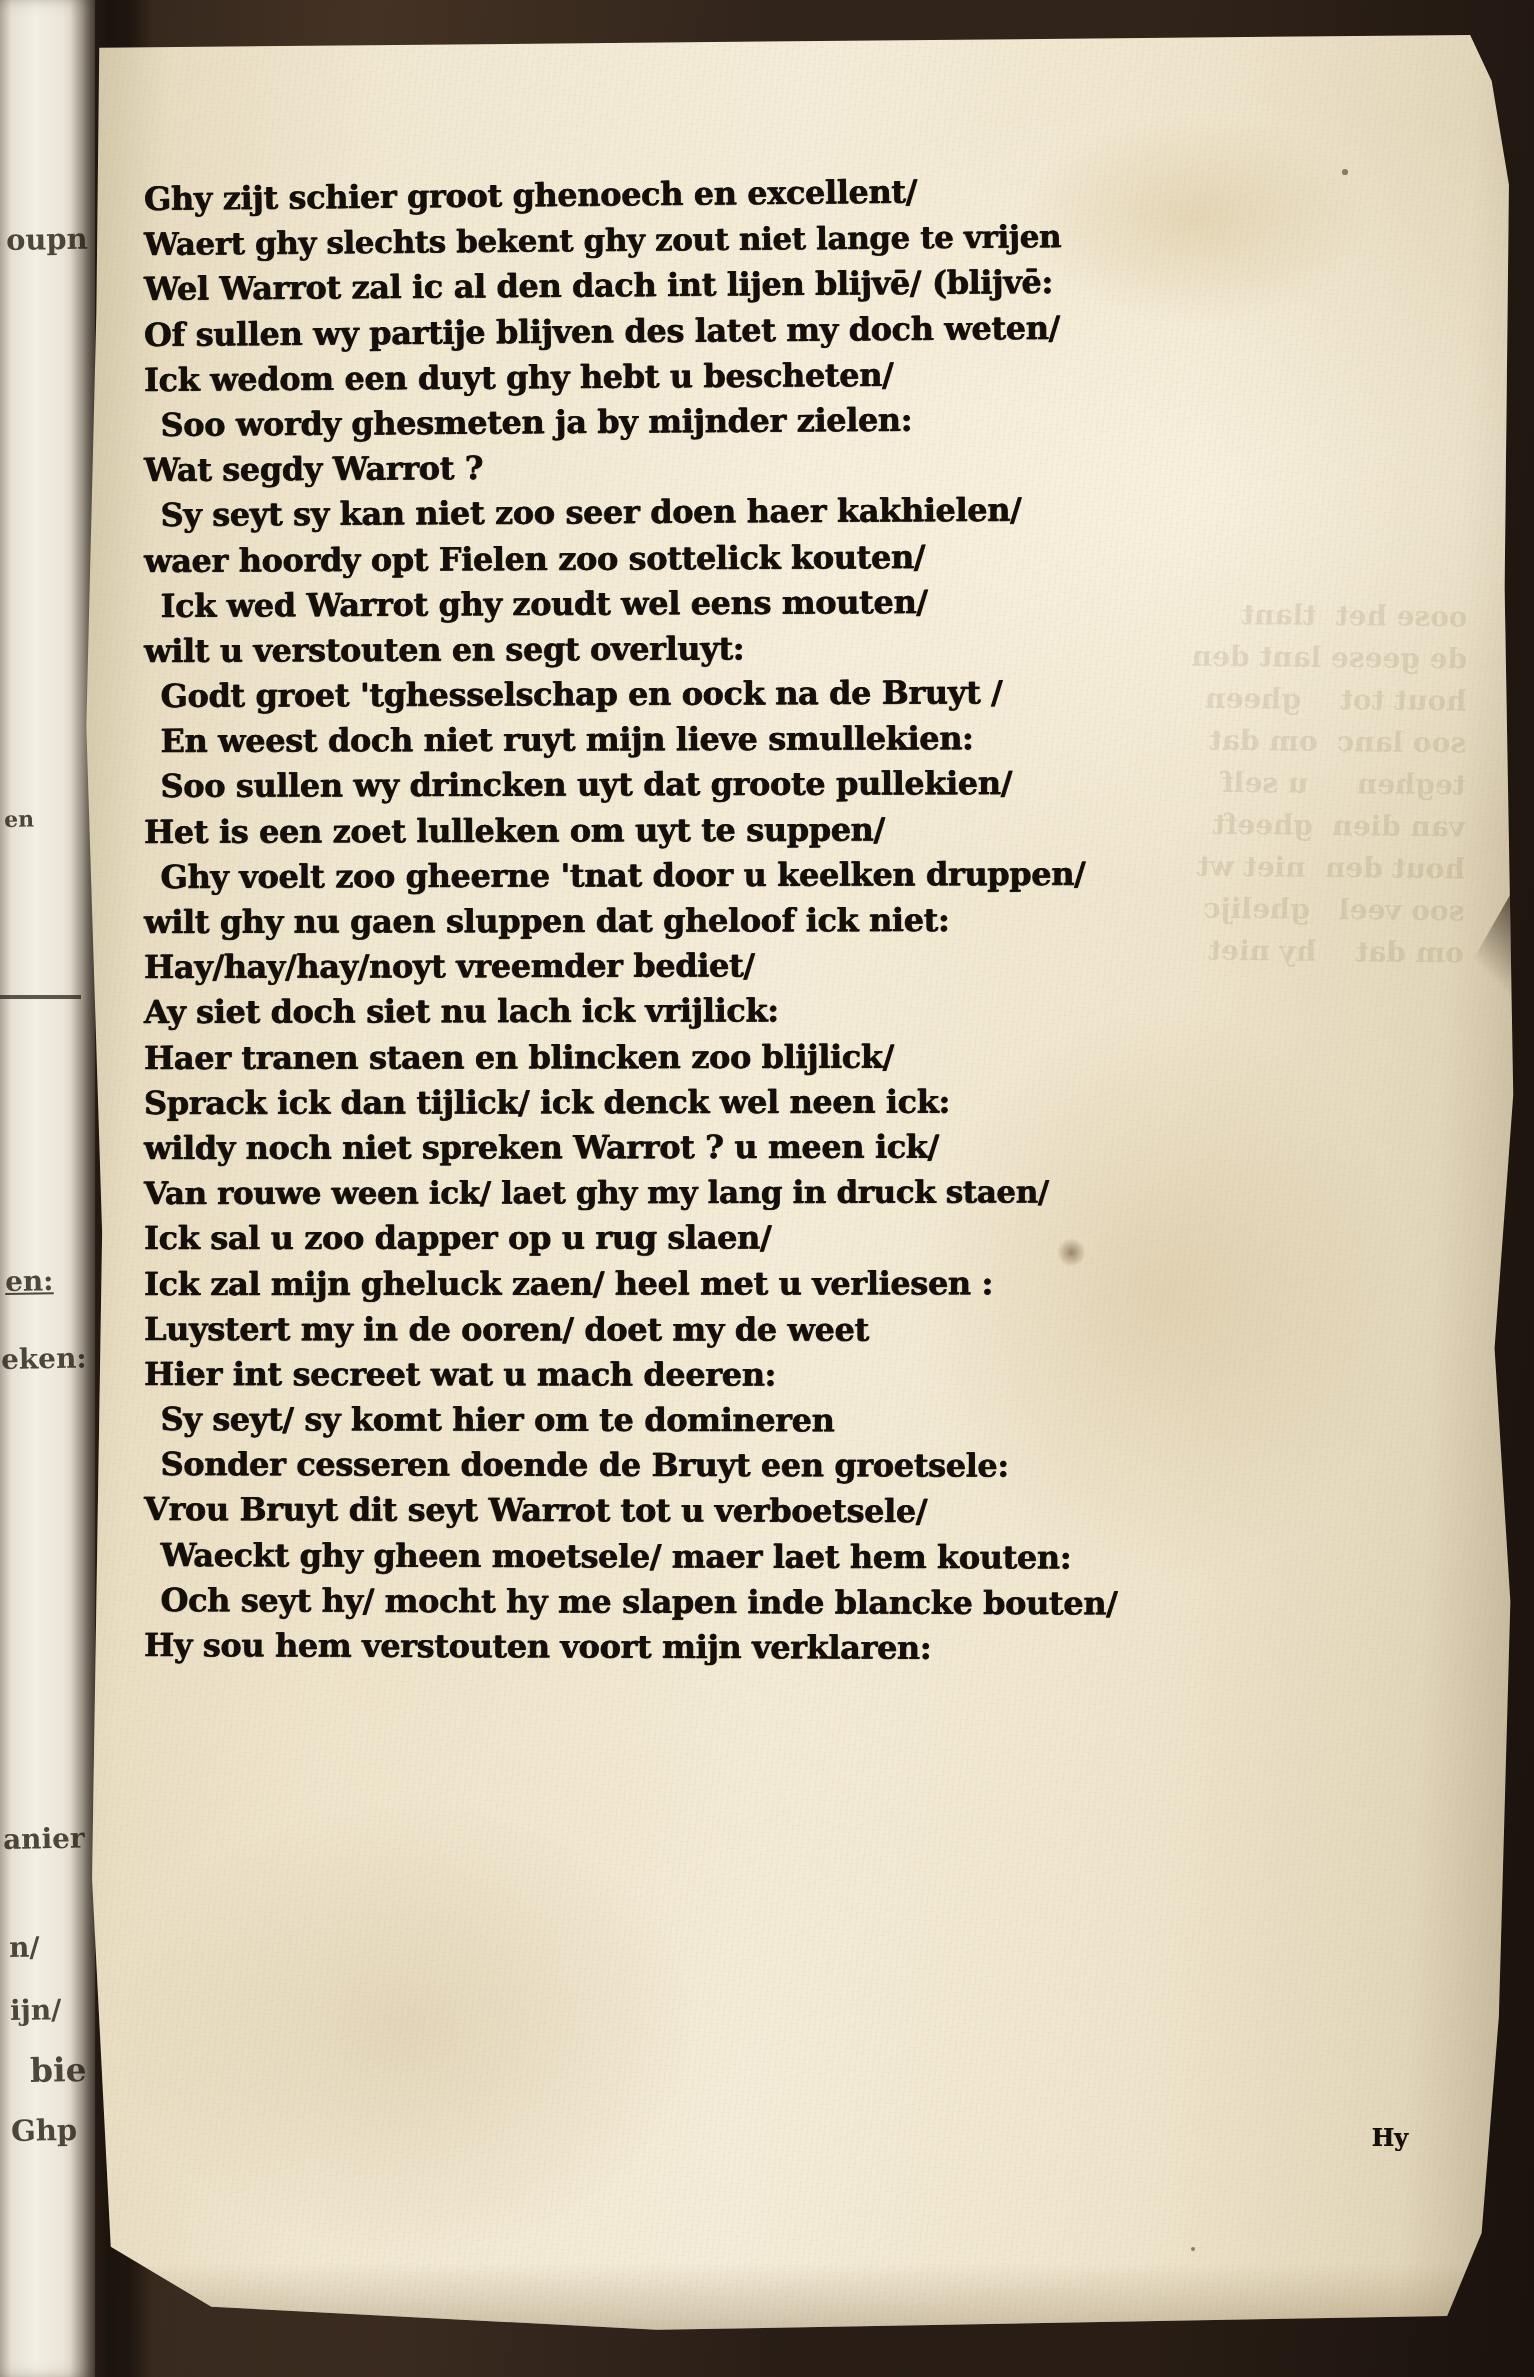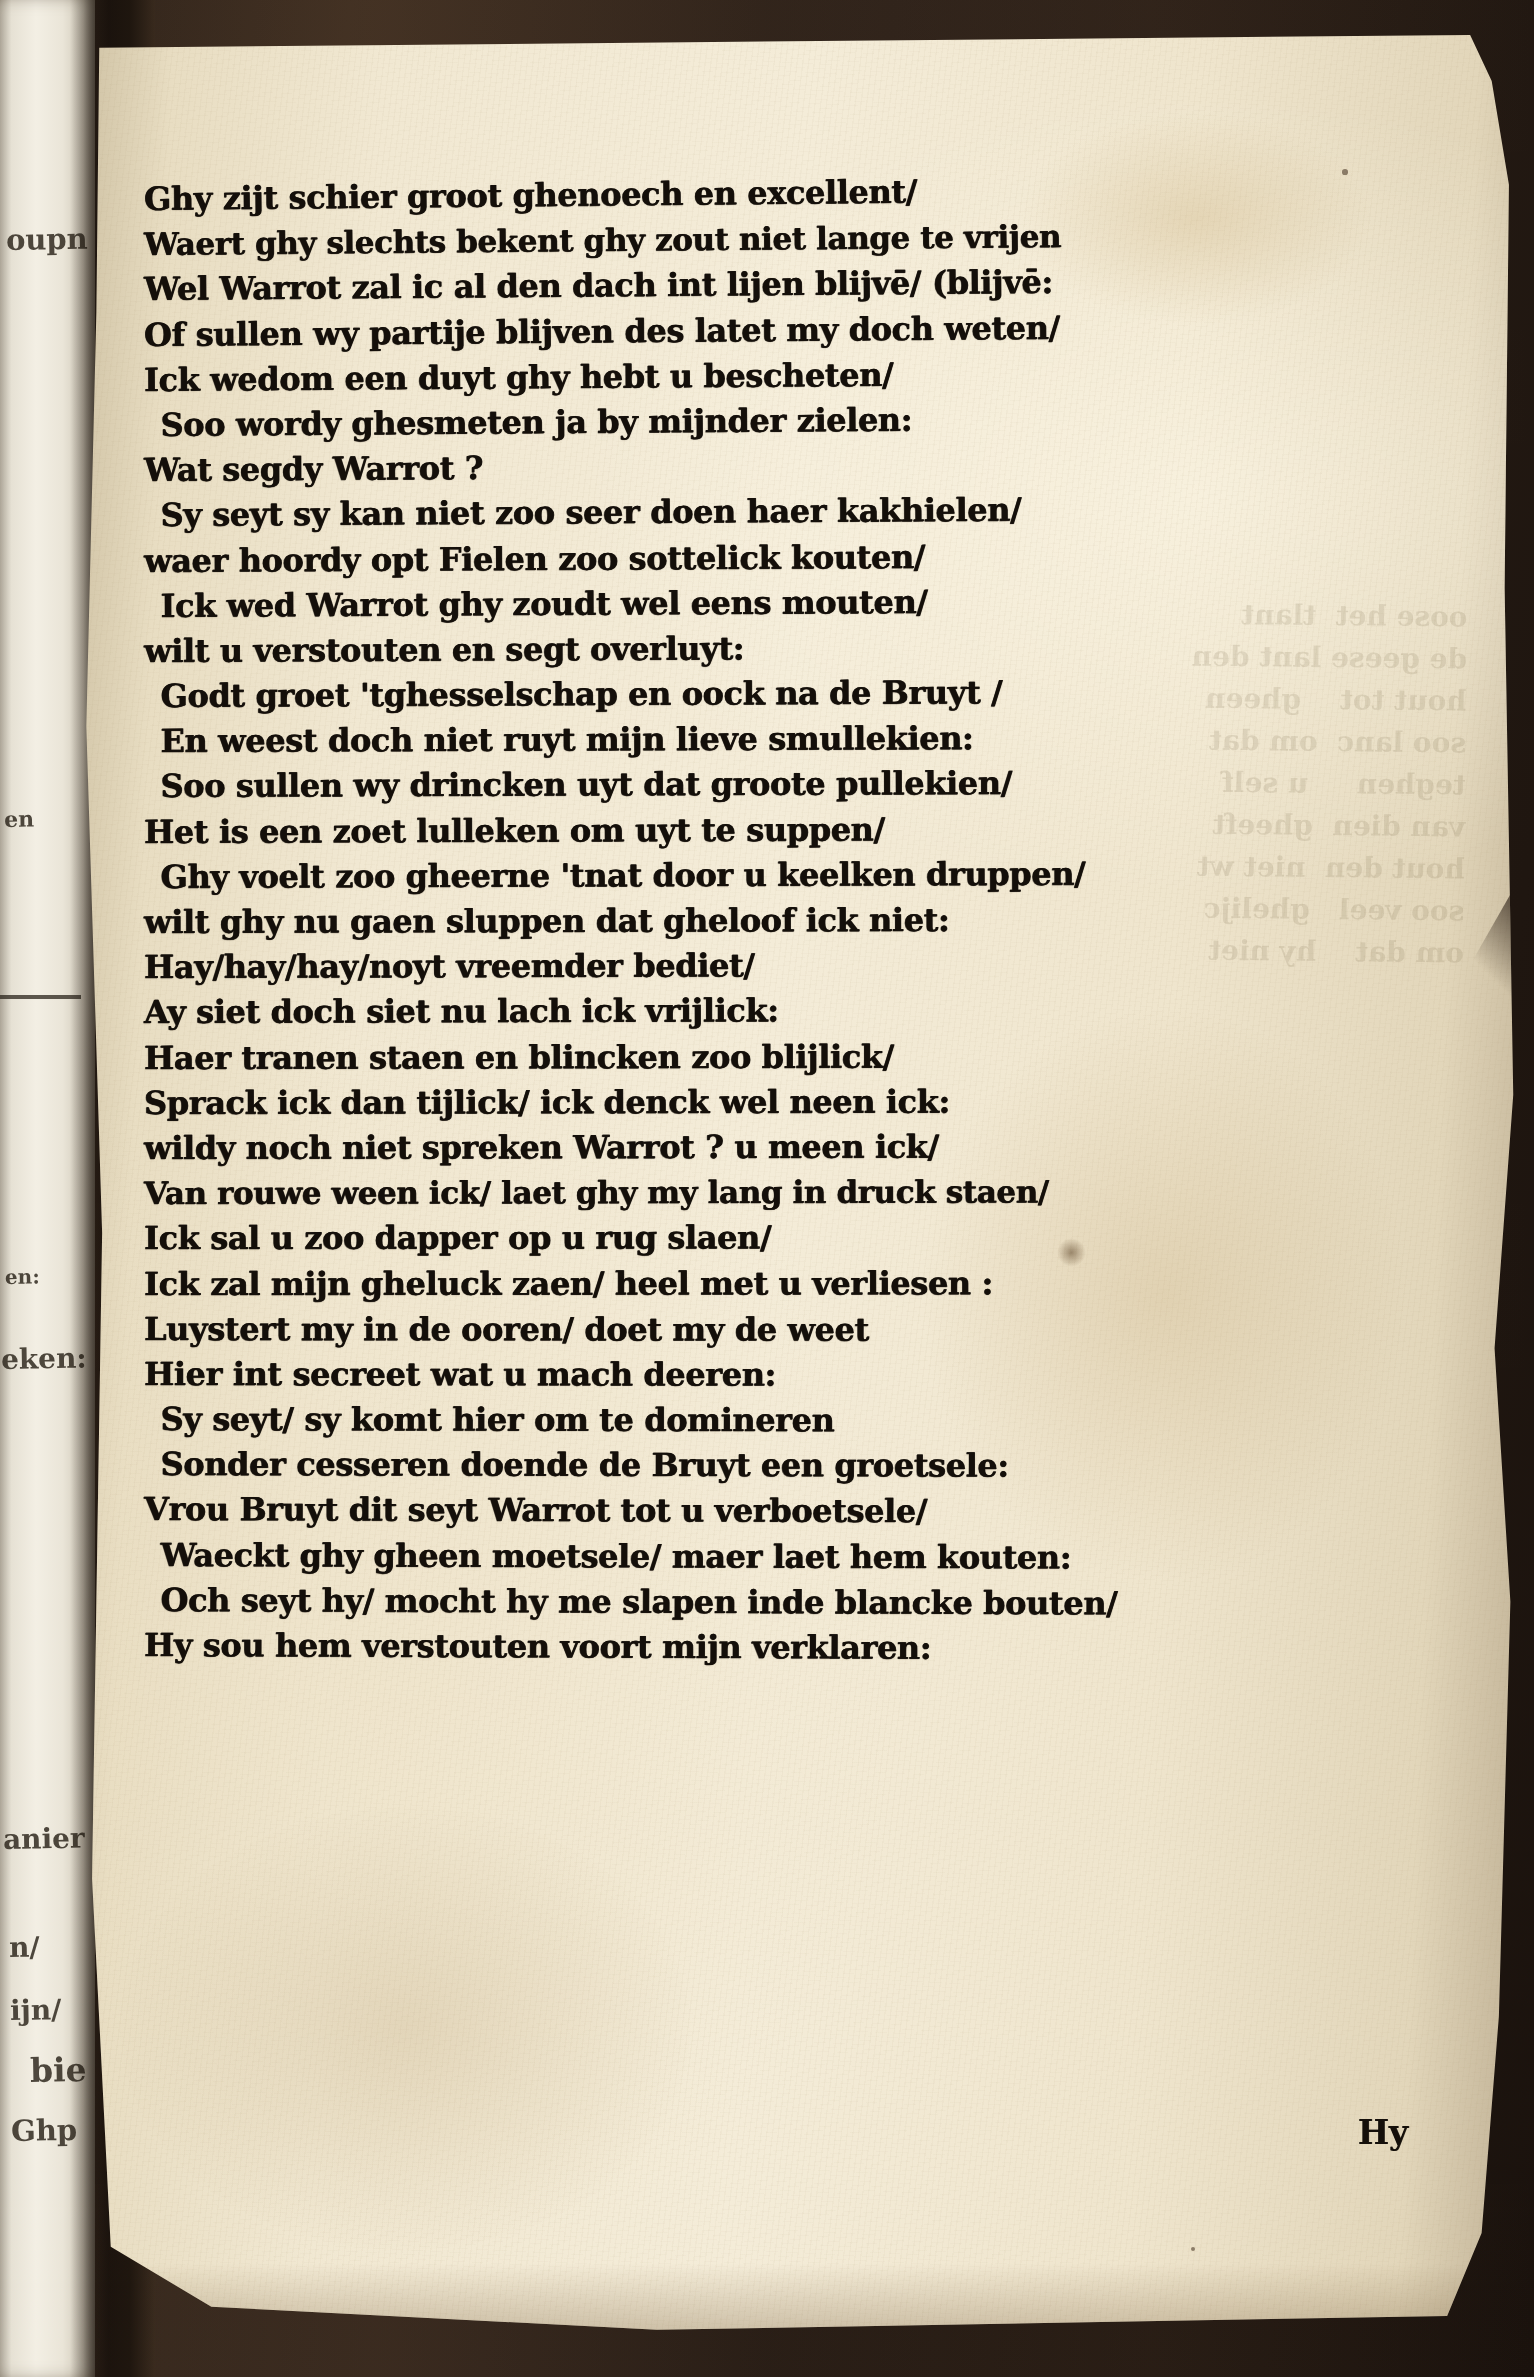--- a/index.html
+++ b/index.html
@@ -135,21 +135,21 @@
     transform-origin: left center;
   }
   .indent { padding-left: 16.5px; }
   #catchword {
     position: absolute;
     right: 111px;
     bottom: 187px;
     color: #140f0a;
     font-family: "DejaVu Serif", serif;
     font-weight: 700;
-    font-size: 33px;
+    font-size: 24px;
     text-shadow: 0.5px 0 0 rgba(20,15,10,0.8);
     margin-top: 16px;
   }
 
   
   .edge-dark {
     position: absolute;
     pointer-events: none;
     background: linear-gradient(180deg, rgba(120,96,62,0.0), rgba(120,96,62,0.35));
   }
@@ -177,21 +177,21 @@
 
   <div class="wood-streak" style="top:0;height:152px;"></div>
   <div class="wood-streak" style="top:329px;height:114px;opacity:.22;"></div>
   <div class="wood-streak" style="top:1203px;height:165px;opacity:.2;"></div>
   <div class="wood-streak" style="top:2184px;height:194px;opacity:.3;"></div>
 
   <div id="left-page">
     <div id="left-page-inner">
       <div class="lp-text" style="left:6.3px; top:223px; font-size:29px; transform:rotate(-1deg);">oupn</div>
       <div class="lp-text" style="left:3.8px; top:806px; font-size:22px; transform:rotate(-1deg);">en</div>
-      <div class="lp-text" style="left:5px; top:1265px; font-size:20px; transform:rotate(-1deg);">en:</div>
+      <div class="lp-text" style="left:5px; top:1265px; font-size:28px; transform:rotate(-1deg);text-decoration:underline;">en:</div>
       <div class="lp-text" style="left:1.3px; top:1343px; font-size:28px; transform:rotate(-1deg);">eken:</div>
       <div class="lp-text" style="left:2.5px; top:1823px; font-size:28px; transform:rotate(-1deg);">anier</div>
       <div class="lp-text" style="left:8.9px; top:1931px; font-size:28px; transform:rotate(-1deg);">n/</div>
       <div class="lp-text" style="left:10px; top:1994px; font-size:28px; transform:rotate(-1deg);">ijn/</div>
       <div class="lp-text" style="left:30px; top:2051px; font-size:33px; transform:rotate(-1deg);">bie</div>
       <div class="lp-text" style="left:11.4px; top:2114px; font-size:29px; transform:rotate(-1deg);">Ghp</div>
       <div style="position:absolute;left:0;top:995px;width:81px;height:4.4px;background:#2a2319;opacity:.75;"></div>
     </div>
   </div>
 

